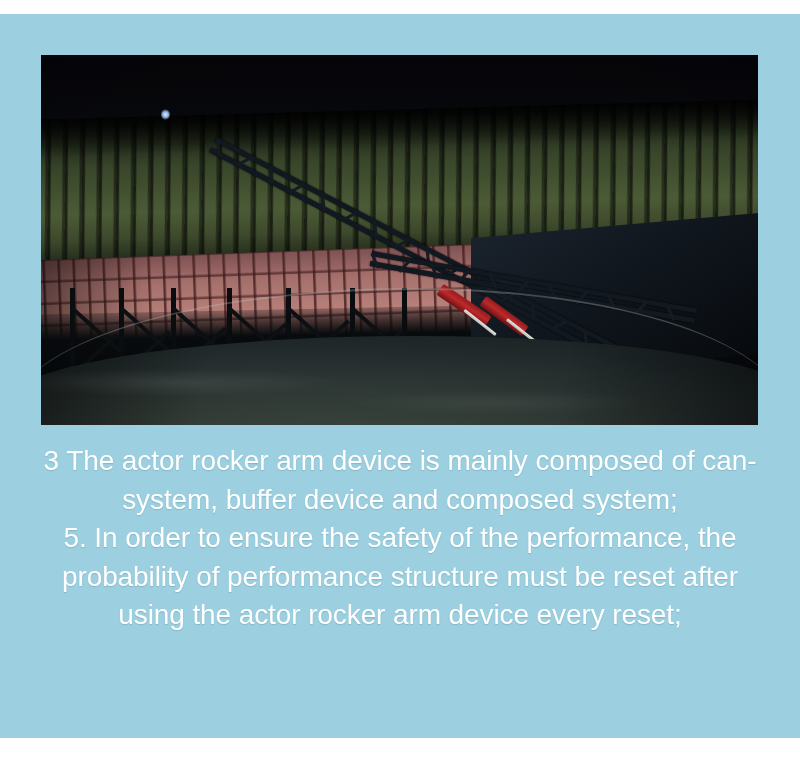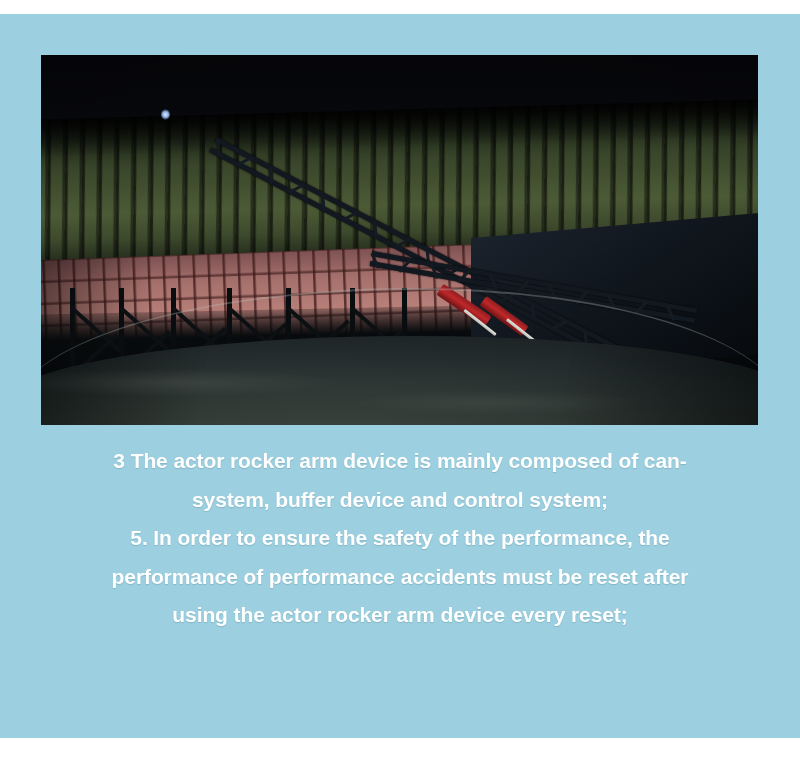--- a/index.html
+++ b/index.html
@@ -213,22 +213,22 @@
   }
 
   
   .caption {
     position:absolute;
     left:0; top:428px;
     width:800px;
     padding:0 36px;
     text-align:center;
     color:#ffffff;
-    font-weight:700;
-    font-size:21px;
+    font-weight:400;
+    font-size:28px;
     line-height:38.5px;
     letter-spacing:-.1px;
     text-shadow:0 1px 1px rgba(90,140,155,.35);
     font-stretch:condensed;
   }
   .caption .line { display:block; white-space:nowrap; }
   .caption .line.l1 { text-align:center; }
 </style>
 </head>
 <body>
@@ -316,20 +316,20 @@
 
         <div class="ground"></div>
         <div class="ridge"></div>
 
         <div class="vignette"></div>
       </div>
     </div>
 
     <div class="caption">
       <span class="line l1">3 The actor rocker arm device is mainly composed of can-</span>
-      <span class="line">system, buffer device and control system;</span>
+      <span class="line">system, buffer device and composed system;</span>
       <span class="line">5. In order to ensure the safety of the performance, the</span>
-      <span class="line">performance of performance accidents must be reset after</span>
+      <span class="line">probability of performance structure must be reset after</span>
       <span class="line">using the actor rocker arm device every reset;</span>
     </div>
 
   </div>
 </div>
 
 </body></html>

